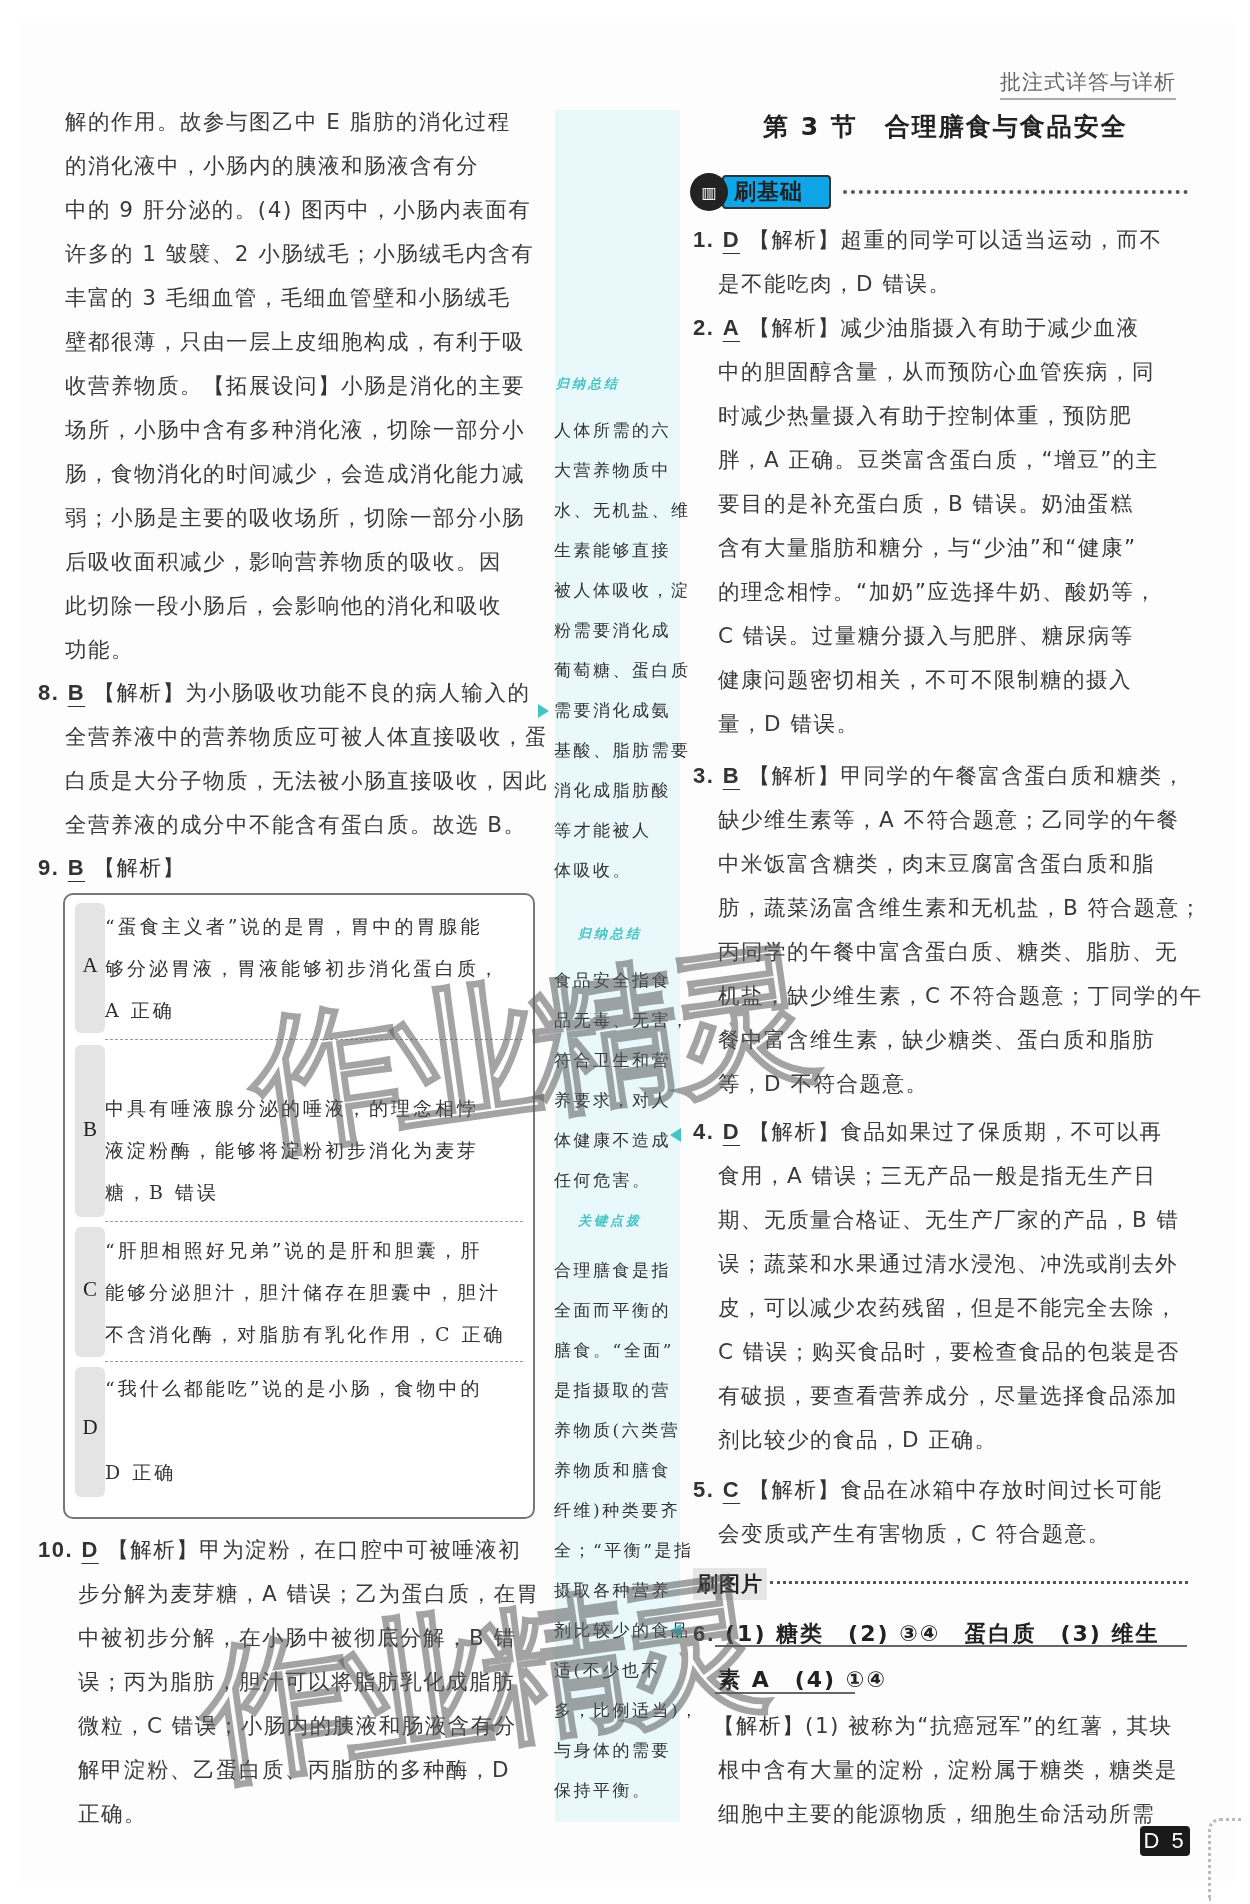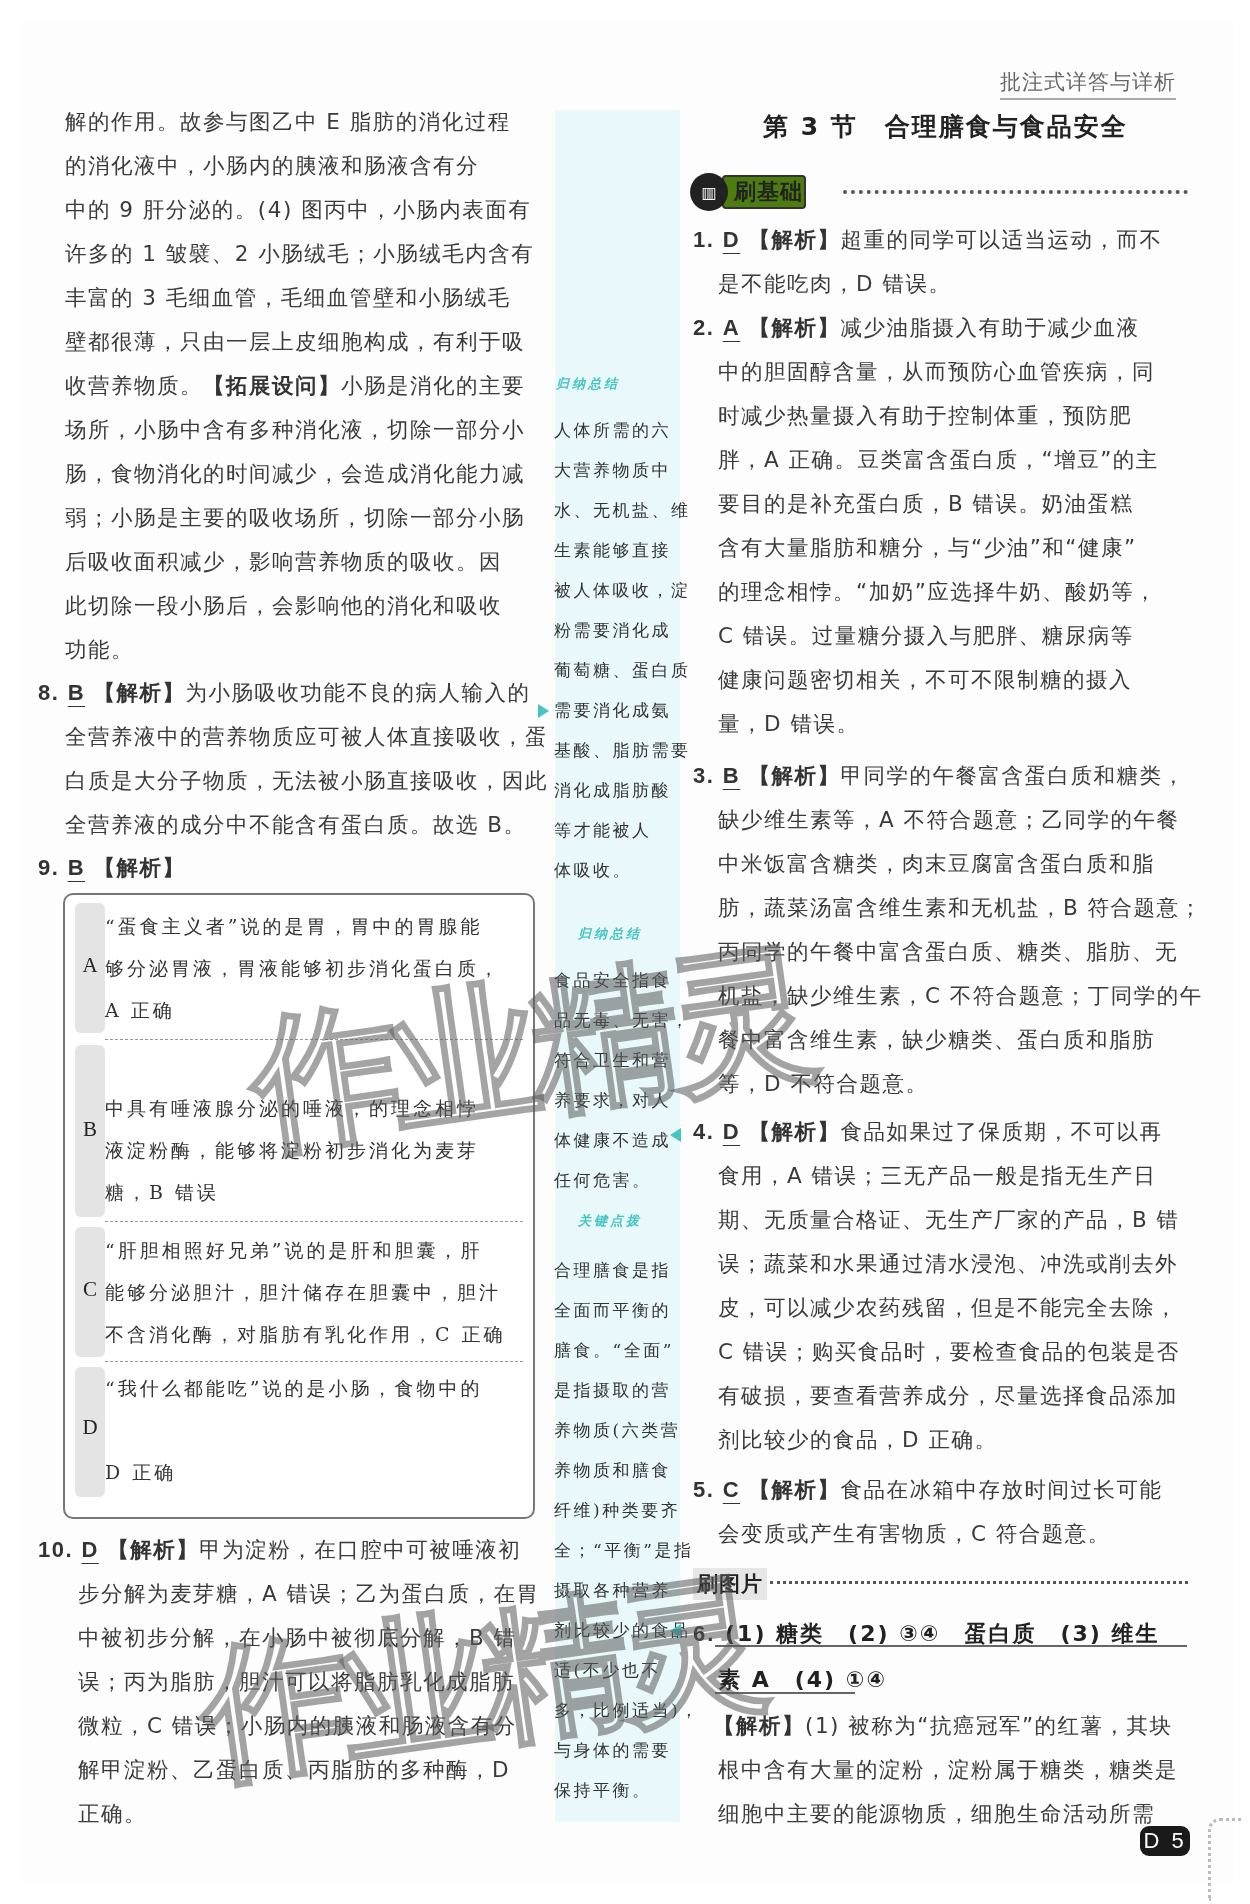--- a/index.html
+++ b/index.html
@@ -2,42 +2,42 @@
 <html><head>
 <meta charset="utf-8">
 <style>
   html, body { margin:0; padding:0; }
   body { width:1250px; height:1904px; background:#ffffff; position:relative; overflow:hidden;
          font-family:"DejaVu Sans","Liberation Sans",sans-serif; color:#333; }
   .page { position:absolute; left:20px; top:22px; width:1215px; height:1860px; background:#fdfdfd; }
   .line { position:absolute; font-size:21.5px; line-height:44px; white-space:nowrap; letter-spacing:1.5px; color:#3a3a3a; }
   .qnum { font-weight:bold; color:#333; font-family:"Liberation Sans",sans-serif; font-size:22px; }
   .qans { font-weight:bold; color:#333; font-family:"Liberation Sans",sans-serif; font-size:22px; text-decoration:underline; text-underline-offset:6px; text-decoration-thickness:1px; }
-  .tag { font-weight:bold; color:#333;text-align:right; }
+  .tag { font-weight:normal; color:#333;text-align:right; }
   .header-r { position:absolute; left:1000px; top:68px; font-size:21px; color:#666; letter-spacing:1px; border-bottom:2px solid #aaa; padding-bottom:2px; }
   .section-title { position:absolute; left:763px; top:110px; font-size:25px; font-weight:bold; color:#222; letter-spacing:2px; white-space:nowrap; }
   .sidebar { position:absolute; left:555px; top:110px; width:125px; height:1712px; background:#e8f8fb; }
   .side-line { position:absolute; left:554px; width:128px; font-size:17px; line-height:40.5px; white-space:nowrap; letter-spacing:2.5px; color:#333; font-family:"DejaVu Serif","Liberation Serif",serif; }
   .side-head { position:absolute; font-size:13px; font-style:italic; font-weight:bold; color:#45c4c4; letter-spacing:3px; font-family:"DejaVu Serif","Liberation Serif",serif; white-space:nowrap; }
   .pointer { position:absolute; width:0; height:0; border-top:7px solid transparent; border-bottom:7px solid transparent; }
   .pointer.right { border-left:11px solid #45c4c4; }
   .pointer.left { border-right:11px solid #45c4c4; }
   .banner { position:absolute; left:690px; top:172px; height:40px; display:flex; align-items:center; }
   .banner-icon { width:38px; height:38px; border-radius:50%; background:#222; display:flex; align-items:center; justify-content:center; color:#fff; font-size:16px; margin-right:-6px; z-index:1; }
-  .banner-label { border:2px solid #333; border-radius:4px; padding:0 1px 0 10px; height:30px; line-height:30px; font-size:22px; font-weight:bold; color:#222; background:#4d7c0f; letter-spacing:1px; }
+  .banner-label { border:2px solid #333; border-radius:4px; padding:0 26px 0 10px; height:30px; line-height:30px; font-size:22px; font-weight:bold; color:#222; background:#0ea5e9; letter-spacing:1px; }
   .dots { position:absolute; border-bottom:4px dotted #555; height:0; }
   .banner2 { position:absolute; left:693px; top:1568px; background:#e6e6e6; padding:0 4px; font-size:21px; font-weight:bold; color:#222; line-height:32px; letter-spacing:1px; }
   .optbox { position:absolute; left:63px; top:893px; width:468px; height:622px; border:2px solid #777; border-radius:10px; background:#fff; }
   .opt-letter-bg { position:absolute; left:10px; width:30px; background:#e4e4e4; border-radius:6px; }
   .opt-letter { position:absolute; left:10px; width:30px; text-align:center; font-size:21px; font-family:"Liberation Serif",serif; color:#222; }
   .opt-line { position:absolute; left:40px; font-size:19px; line-height:42px; letter-spacing:3px; white-space:nowrap; color:#333; font-family:"DejaVu Serif","Liberation Serif",serif; }
   .opt-sep { position:absolute; left:40px; width:418px; border-top:1.5px dashed #999; }
   .q6ans { position:absolute; font-size:22px; font-weight:bold; color:#222; white-space:nowrap; letter-spacing:2px; line-height:44px; }
   .q6line { position:absolute; border-top:2px solid #666; }
-  .pagebadge { position:absolute; left:1140px; top:1826px; width:50px; height:30px; background:#1a1a1a; color:#fff; border-radius:9px; font-size:22px; line-height:30px; text-align:center; font-family:"Liberation Sans",sans-serif; letter-spacing:3px; }
+  .pagebadge { position:absolute; left:1140px; top:1826px; width:50px; height:30px; background:#1a1a1a; color:#fff; border-radius:4px; font-size:22px; line-height:30px; text-align:center; font-family:"Liberation Sans",sans-serif; letter-spacing:3px; }
   .corner-dots { position:absolute; left:1208px; top:1818px; width:30px; height:80px; border-left:3px dotted #bbb; border-top:3px dotted #bbb; border-top-left-radius:12px; }
   .watermark { position:absolute; font-size:150px; font-weight:bold; color:transparent; -webkit-text-stroke:2px rgba(90,90,90,0.55); letter-spacing:-10px; transform:rotate(-8deg); white-space:nowrap; font-family:"DejaVu Sans",sans-serif; pointer-events:none; }
 </style>
 </head>
 <body>
 
 <div class="page"></div>
 
 <div class="header-r">批注式详答与详析</div>
 

